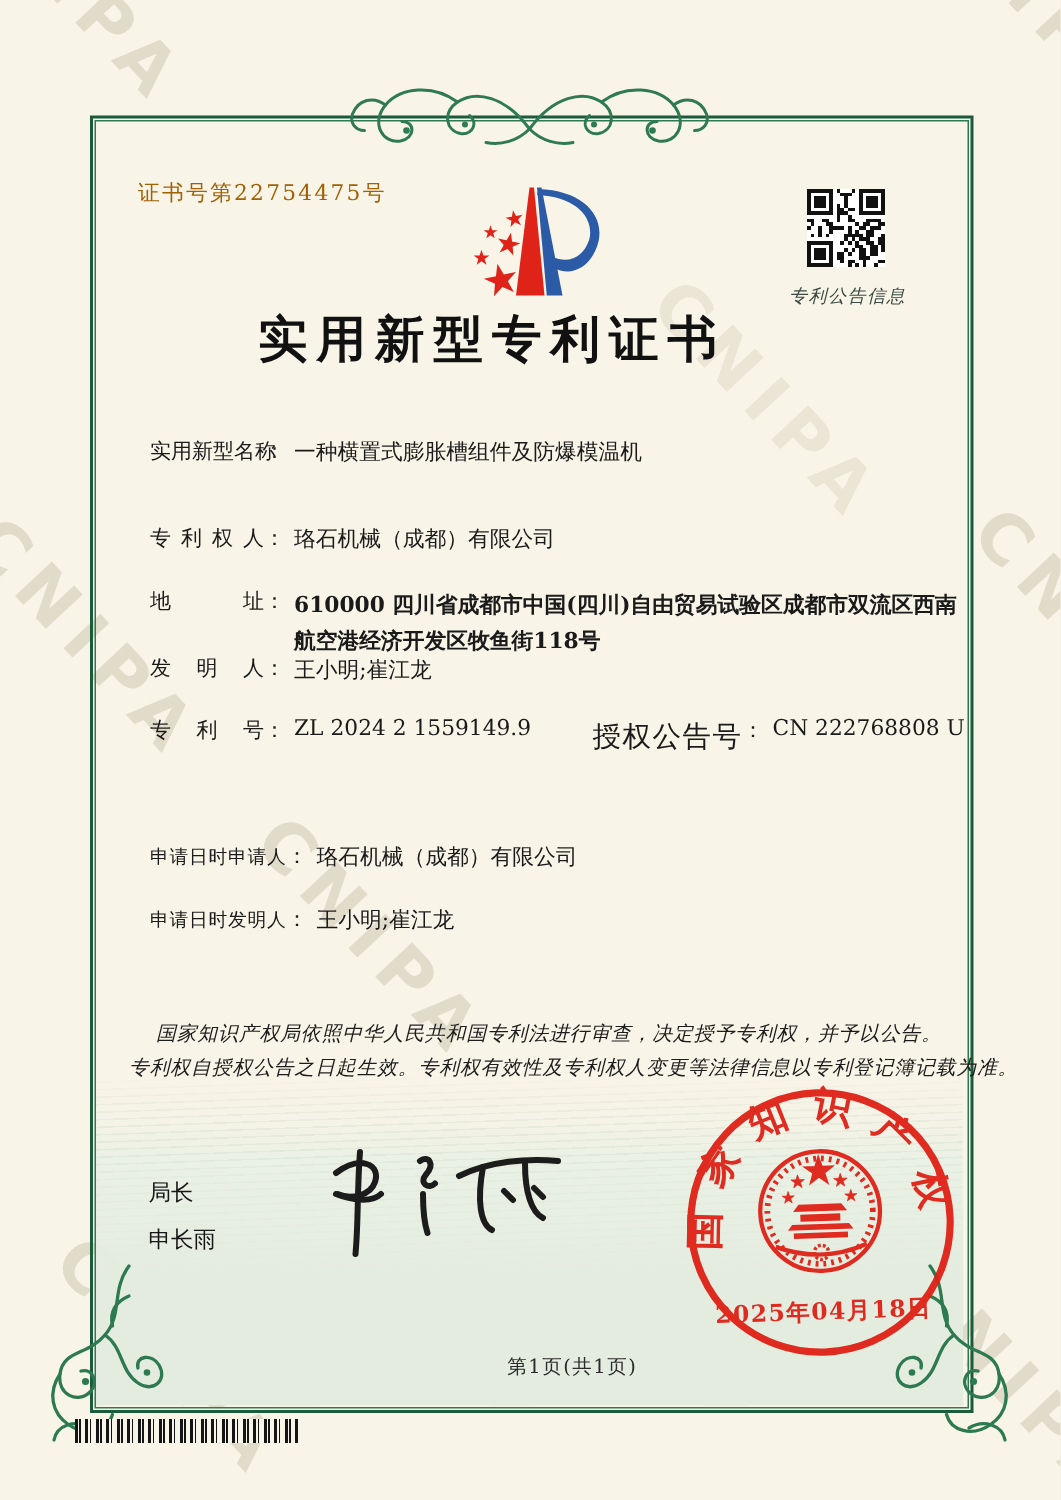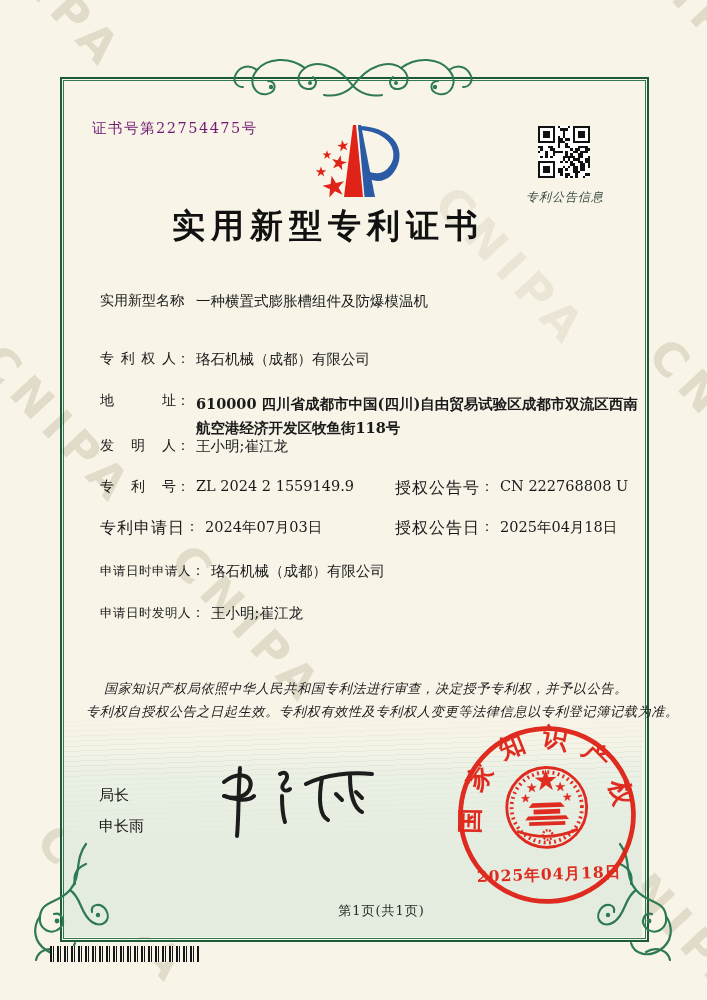--- a/index.html
+++ b/index.html
@@ -19,33 +19,33 @@
 
   
   .band{position:absolute;left:63px;top:716px;width:579px;height:221px;z-index:1;overflow:hidden;}
   .band::before{content:"";position:absolute;inset:0;
       background:repeating-linear-gradient(-2deg,rgba(120,160,128,.30) 0 1px,rgba(120,160,128,0) 1px 5px);}
   .band::after{content:"";position:absolute;inset:0;
       background:linear-gradient(180deg,#f8f4e7 0,rgba(233,240,229,.15) 55px,rgba(230,238,226,0) 90px);}
   .band .fill{position:absolute;inset:0;background:linear-gradient(180deg,rgba(231,239,227,0) 0,rgba(231,239,227,.85) 70px,#e4ecdf 140px);}
 
   
-  .cert-no{position:absolute;left:92px;top:119px;font-size:14.5px;letter-spacing:1.5px;color:#701a75;z-index:3;}
+  .cert-no{position:absolute;left:92px;top:119px;font-size:14.5px;letter-spacing:1.5px;color:#a16207;z-index:3;}
   .logo{position:absolute;left:306px;top:117px;z-index:3;}
   .qr{position:absolute;left:538px;top:126px;z-index:3;}
   .qr-caption{position:absolute;left:516px;top:189px;width:98px;text-align:center;
       font-size:12px;font-style:italic;color:#3a4a42;letter-spacing:1px;z-index:3;}
   .title{position:absolute;left:0;top:204px;width:656px;text-align:center;
       font-size:33px;font-weight:700;letter-spacing:6px;color:#111;z-index:3;}
 
   
   .row{position:absolute;left:100px;white-space:nowrap;color:#1a1a1a;z-index:3;font-size:14.5px;}
   .lbl{display:inline-block;width:76px;font-size:14px;text-align:justify;text-align-last:justify;vertical-align:top;}
   .lbl7{display:inline-block;font-size:12.5px;letter-spacing:.5px;vertical-align:top;padding-top:1px;text-align:right;}
-  .lbl-r{display:inline-block;font-size:16px;letter-spacing:1px;vertical-align:top;}
+  .lbl-r{display:inline-block;font-size:19px;letter-spacing:1px;vertical-align:top;}
   .colon{display:inline-block;font-size:14px;vertical-align:top;}
   .val{display:inline-block;margin-left:6px;vertical-align:top;text-align:center;}
   .val-wrap{display:inline-block;margin-left:6px;width:445px;white-space:normal;line-height:24px;vertical-align:top;font-weight:bold;}
   .col-r{position:absolute;left:295px;top:0;}
 
   
   .body-line{position:absolute;white-space:nowrap;font-size:13.2px;font-style:italic;
       letter-spacing:.6px;color:#1c1c1c;z-index:3;}
 
   
@@ -280,24 +280,20 @@
   <div class="row" style="top:392px;">
     <span class="lbl">地址</span><span class="colon">：</span><span class="val-wrap">610000 四川省成都市中国(四川)自由贸易试验区成都市双流区西南航空港经济开发区牧鱼街118号</span>
   </div>
   <div class="row" style="top:437px;">
     <span class="lbl">发明人</span><span class="colon">：</span><span class="val">王小明;崔江龙</span>
   </div>
   <div class="row" style="top:478px;">
     <span class="lbl">专利号</span><span class="colon">：</span><span class="val">ZL 2024 2 1559149.9</span>
     <span class="col-r"><span class="lbl-r">授权公告号</span><span class="colon">：</span><span class="val">CN 222768808 U</span></span>
   </div>
-  <div class="row" style="top:518px;">
-    <span class="lbl-r">专利申请日</span><span class="colon">：</span><span class="val">2024年07月03日</span>
-    <span class="col-r"><span class="lbl-r">授权公告日</span><span class="colon">：</span><span class="val">2025年04月18日</span></span>
-  </div>
   <div class="row" style="top:562px;">
     <span class="lbl7">申请日时申请人</span><span class="colon">：</span><span class="val">珞石机械（成都）有限公司</span>
   </div>
   <div class="row" style="top:604px;">
     <span class="lbl7">申请日时发明人</span><span class="colon">：</span><span class="val">王小明;崔江龙</span>
   </div>
 
   <div class="body-line" style="left:86px;top:703px;">专利权自授权公告之日起生效。专利权有效性及专利权人变更等法律信息以专利登记簿记载为准。</div>
   <div class="body-line" style="left:104px;top:680px;">国家知识产权局依照中华人民共和国专利法进行审查，决定授予专利权，并予以公告。</div>
 

